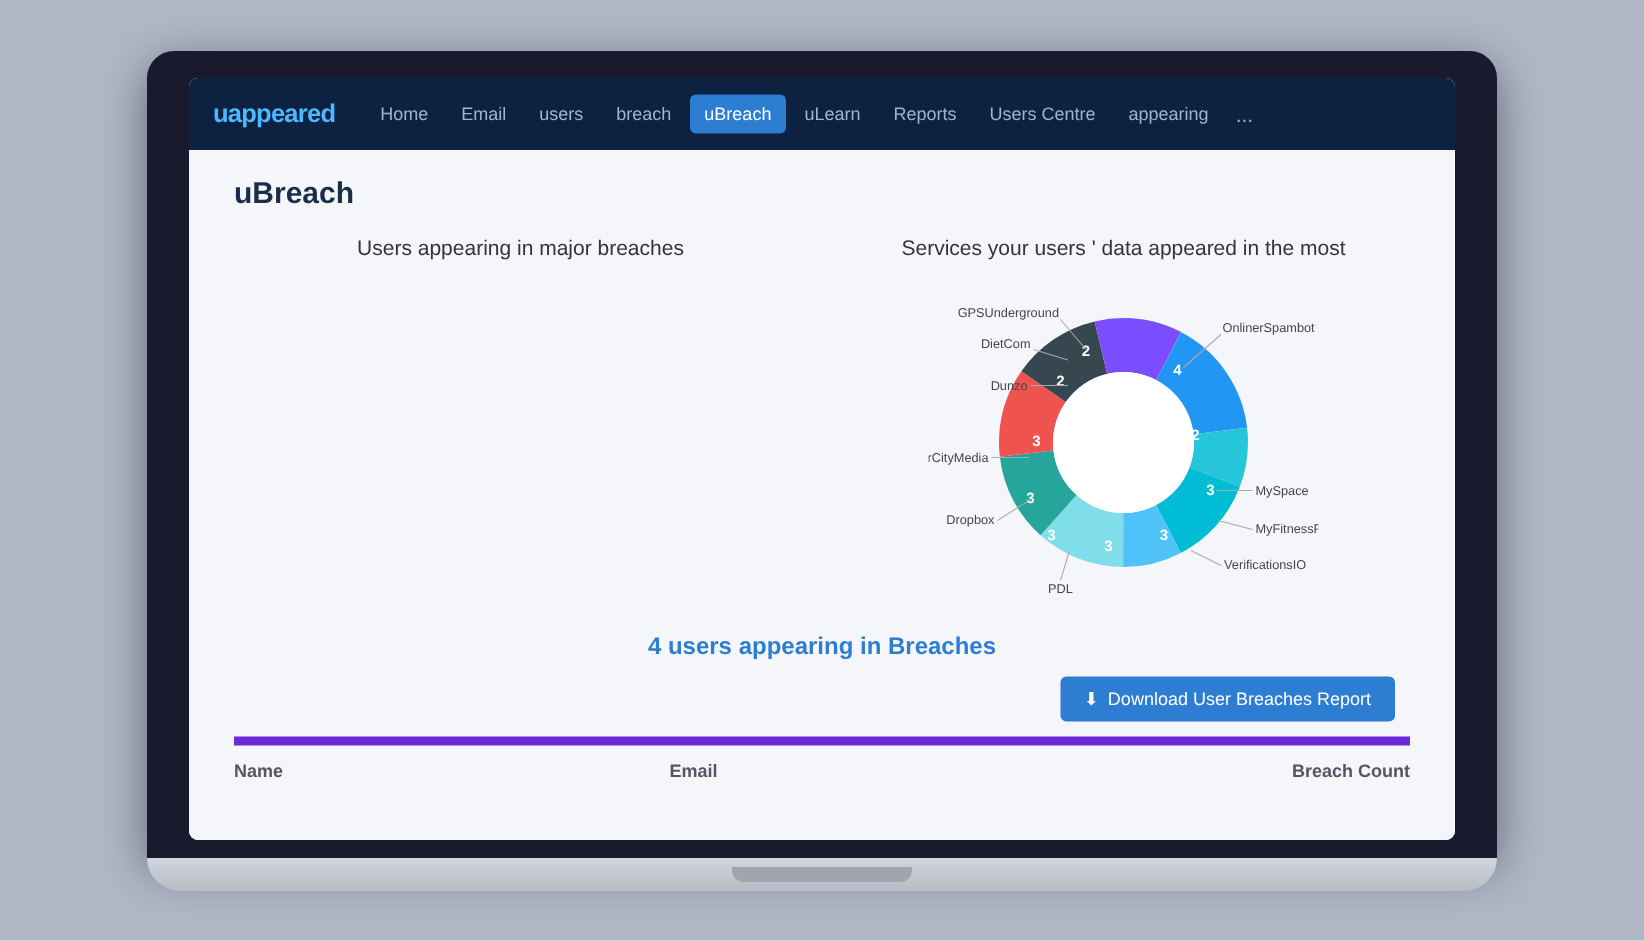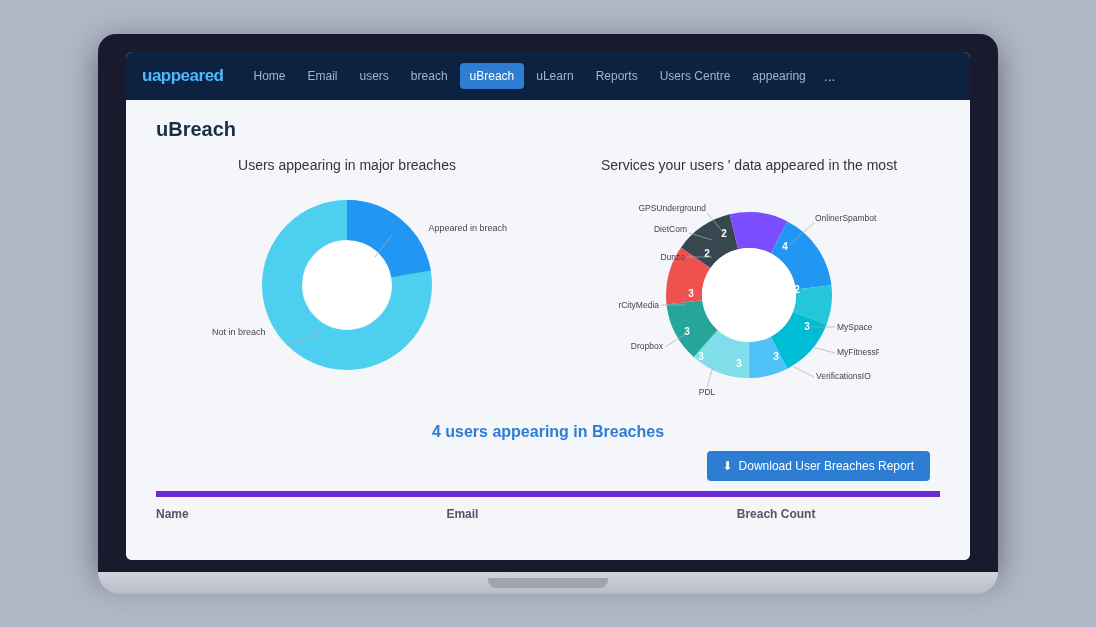--- a/index.html
+++ b/index.html
@@ -152,21 +152,21 @@
     .table-header {
       display: flex;
       width: 100%;
       border-top: 6px solid #6d28d9;
       padding-top: 10px;
       font-size: 12px;
       color: #556;
       font-weight: 600;
     }
     .table-col { flex: 1; }
-    .table-col-small { flex: 0.7; text-align: left; }
+    .table-col-small { flex: 0.7; text-align: right; }
 
     
     .donut-svg { overflow: visible; }
 
     .btn-area {
       display: flex;
       justify-content: flex-end;
       width: 100%;
       padding: 0 10px;
       position: relative;
@@ -197,41 +197,20 @@
         </div>
       </nav>
 
       <div class="content">
         <div class="page-title">uBreach</div>
 
         <div class="charts-row">
 
           <div class="chart-section">
             <div class="chart-title">Users appearing in major breaches</div>
-            <div class="donut-container">
-              <svg class="donut-svg" width="200" height="200" viewBox="0 0 200 200">
-
-                <circle cx="100" cy="100" r="65" fill="none" stroke="#4dd0f0" stroke-width="40"></circle>
-
-                <circle cx="100" cy="100" r="65" fill="none" stroke="#2196f3" stroke-width="40" stroke-dasharray="90.7 317.7" stroke-dashoffset="0" transform="rotate(-90 100 100)"></circle>
-
-                <circle cx="100" cy="100" r="44" fill="white"></circle>
-
-                <text x="118" y="92" fill="white" font-size="13" font-weight="bold" text-anchor="middle">4</text>
-                <text x="82" y="128" fill="white" font-size="13" font-weight="bold" text-anchor="middle">14</text>
-              </svg>
-              
-              <div style="position:absolute;top:38px;right:-60px;font-size:9px;color:#445;white-space:nowrap;">Appeared in breach</div>
-              <div style="position:absolute;bottom:48px;left:-35px;font-size:9px;color:#445;white-space:nowrap;">Not in breach</div>
-              
-              <svg style="position:absolute;top:0;left:0;width:200px;height:200px;overflow:visible;">
-                <line x1="128" y1="72" x2="145" y2="50" stroke="#aaa" stroke-width="0.8"></line>
-                <line x1="75" y1="148" x2="40" y2="160" stroke="#aaa" stroke-width="0.8"></line>
-              </svg>
-            </div>
           </div>
 
           <div class="chart-section">
             <div class="chart-title">Services your users ' data appeared in the most</div>
             <div class="donut-container" style="width:260px;height:220px;">
               <svg width="260" height="220" viewBox="0 0 260 220">
 
                 <circle cx="130" cy="110" r="65" fill="none" stroke="#4dd0f0" stroke-width="36" stroke-dasharray="31.4 377" stroke-dashoffset="0" transform="rotate(-90 130 110)"></circle>
 
                 <circle cx="130" cy="110" r="65" fill="none" stroke="#2196f3" stroke-width="36" stroke-dasharray="62.8 345.6" stroke-dashoffset="-31.4" transform="rotate(-90 130 110)"></circle>

